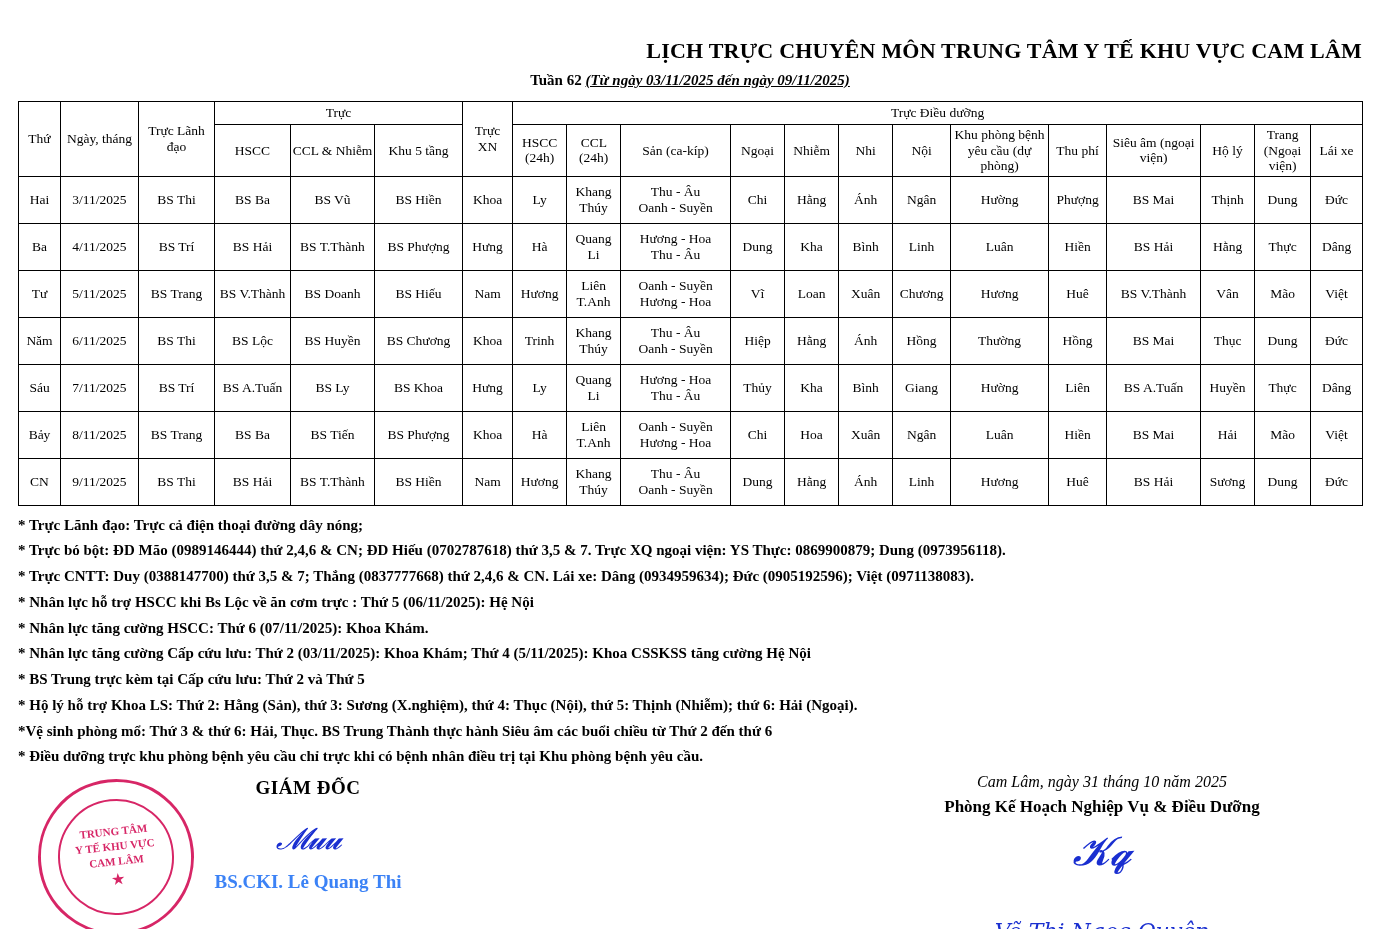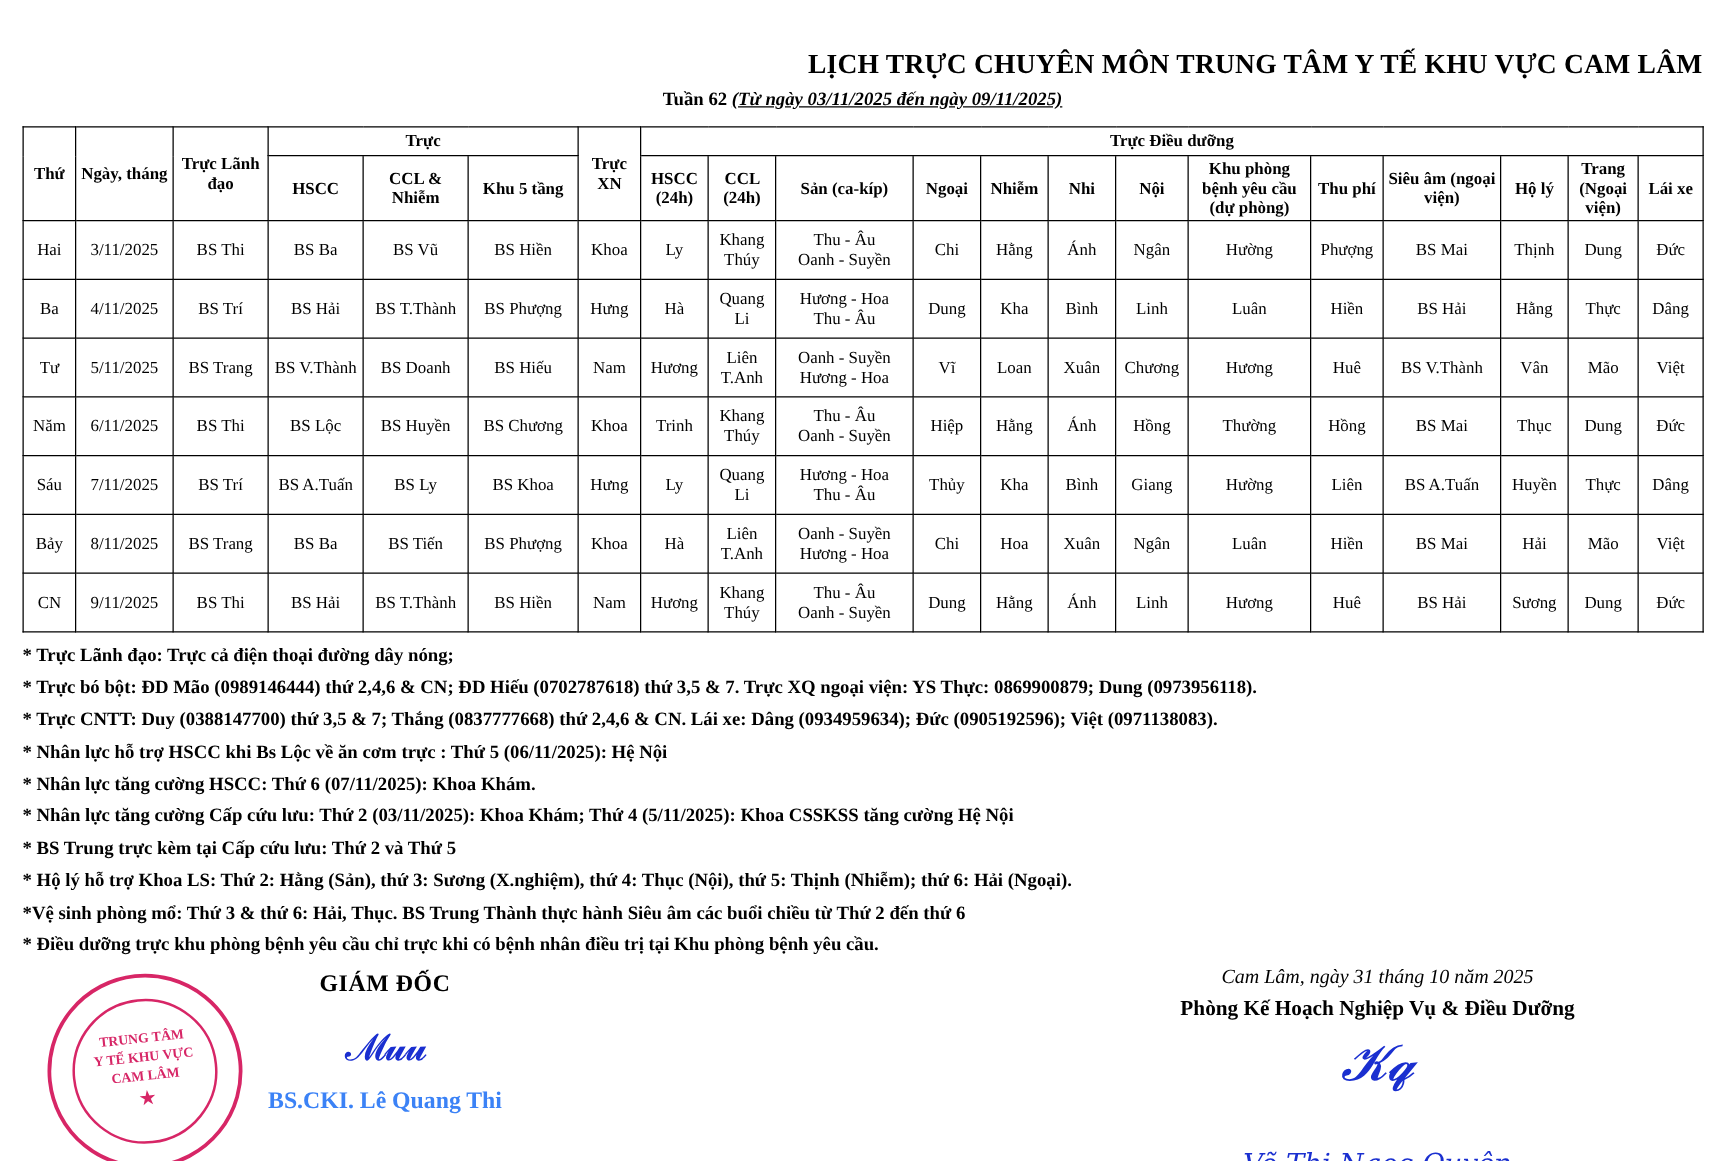--- a/index.html
+++ b/index.html
@@ -48,21 +48,21 @@
   }
   table.schedule th, table.schedule td {
     border: 1px solid #000;
     text-align: center;
     vertical-align: middle;
     font-size: 13.5px;
     padding: 2px 1px;
     line-height: 1.15;
   }
   table.schedule thead th {
-    font-weight: bold;
+    font-weight: normal;
     font-size: 13.5px;
     height: 18px;
   }
   table.schedule tbody td {
     height: 42px;
   }
   td.two-line span {
     display: block;
     white-space: nowrap;
   }
@@ -158,20 +158,21 @@
     letter-spacing: .5px;
   }
   .leader-sub {
     font-weight: bold;
     font-size: 18px;
     margin-top: 2px;
   }
   .leader-sign {
     color: #1a2fd0;
     font-family: "DejaVu Serif", serif;
+    font-style: italic;
     font-size: 30px;
     margin-top: 22px;
     letter-spacing: -2px;
   }
   .leader-name {
     color: #3b82f6;
     font-weight: bold;
     font-size: 19px;
     margin-top: 14px;
     font-family: "Liberation Serif", serif;

